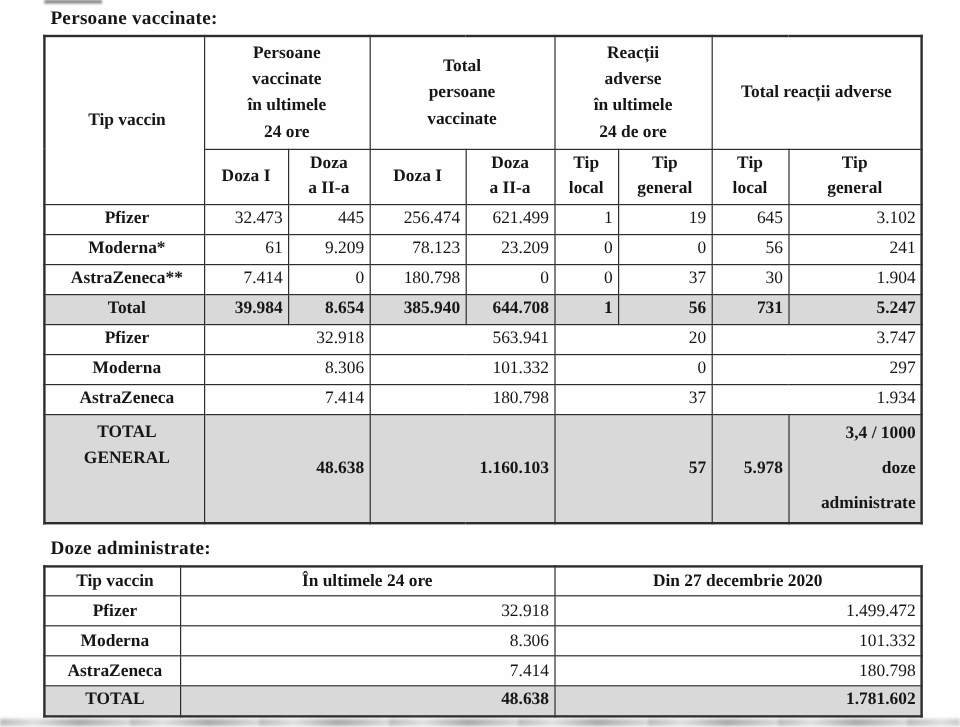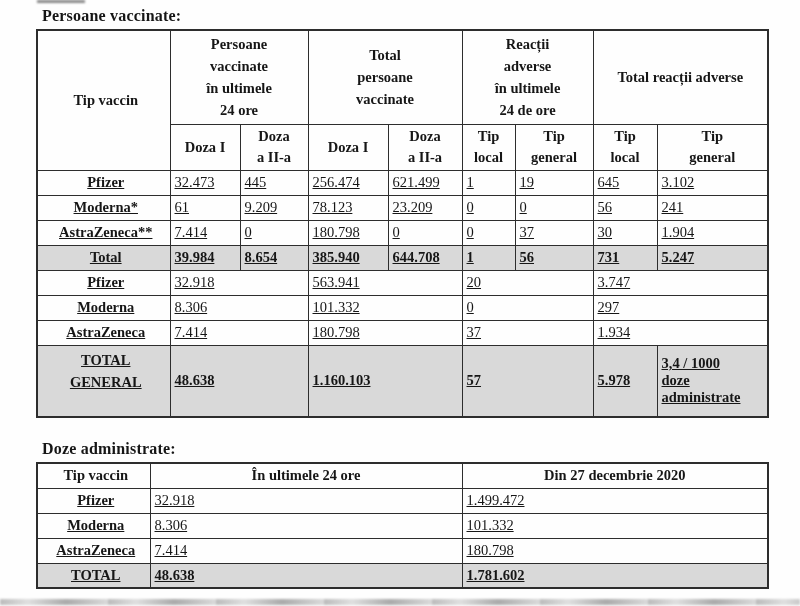--- a/index.html
+++ b/index.html
@@ -43,32 +43,32 @@
     text-align: center;
     line-height: 21px;
     font-weight: bold;
   }
   .lbl {
     text-align: center;
     font-weight: bold;
     padding-left: 8px;
   }
   .num {
-    text-align: left;
+    text-align: right;
     font-weight: normal;
   }
   .hnum { font-weight: bold; }
-  tbody tr { height: 25px; text-decoration: underline; }
+  tbody tr { height: 25px; }
   tr.shade th, tr.shade td { background: #d9d9d9; }
   tr.shade .num { font-weight: bold; }
   tr.tg { height: 72px; }
   tr.tg .lbl { vertical-align: top; padding-top: 3px; line-height: 22px; }
-  tr.tg .ml.num { line-height: 17px; }
+  tr.tg .ml.num { line-height: 29px; }
   #t2 { margin-top: 3px; }
-  .title2 { margin-top: 22px; }
+  .title2 { margin-top: 12px; }
   #t2 thead tr, #t2 tbody tr { height: 25px; }
   .smudge-top {
     position: absolute; top: 0; left: 37px; width: 48px; height: 3px;
     background: #4a4a4a; opacity: .65; filter: blur(1px);
   }
   .smudge-bottom {
     position: absolute; bottom: 1px; left: 0; width: 100%; height: 6px;
     background: repeating-linear-gradient(90deg, #a6a6a6 0px, #d6d6d6 28px, #8f8f8f 66px, #cfcfcf 108px);
     opacity: .75; filter: blur(1.2px);
   }

